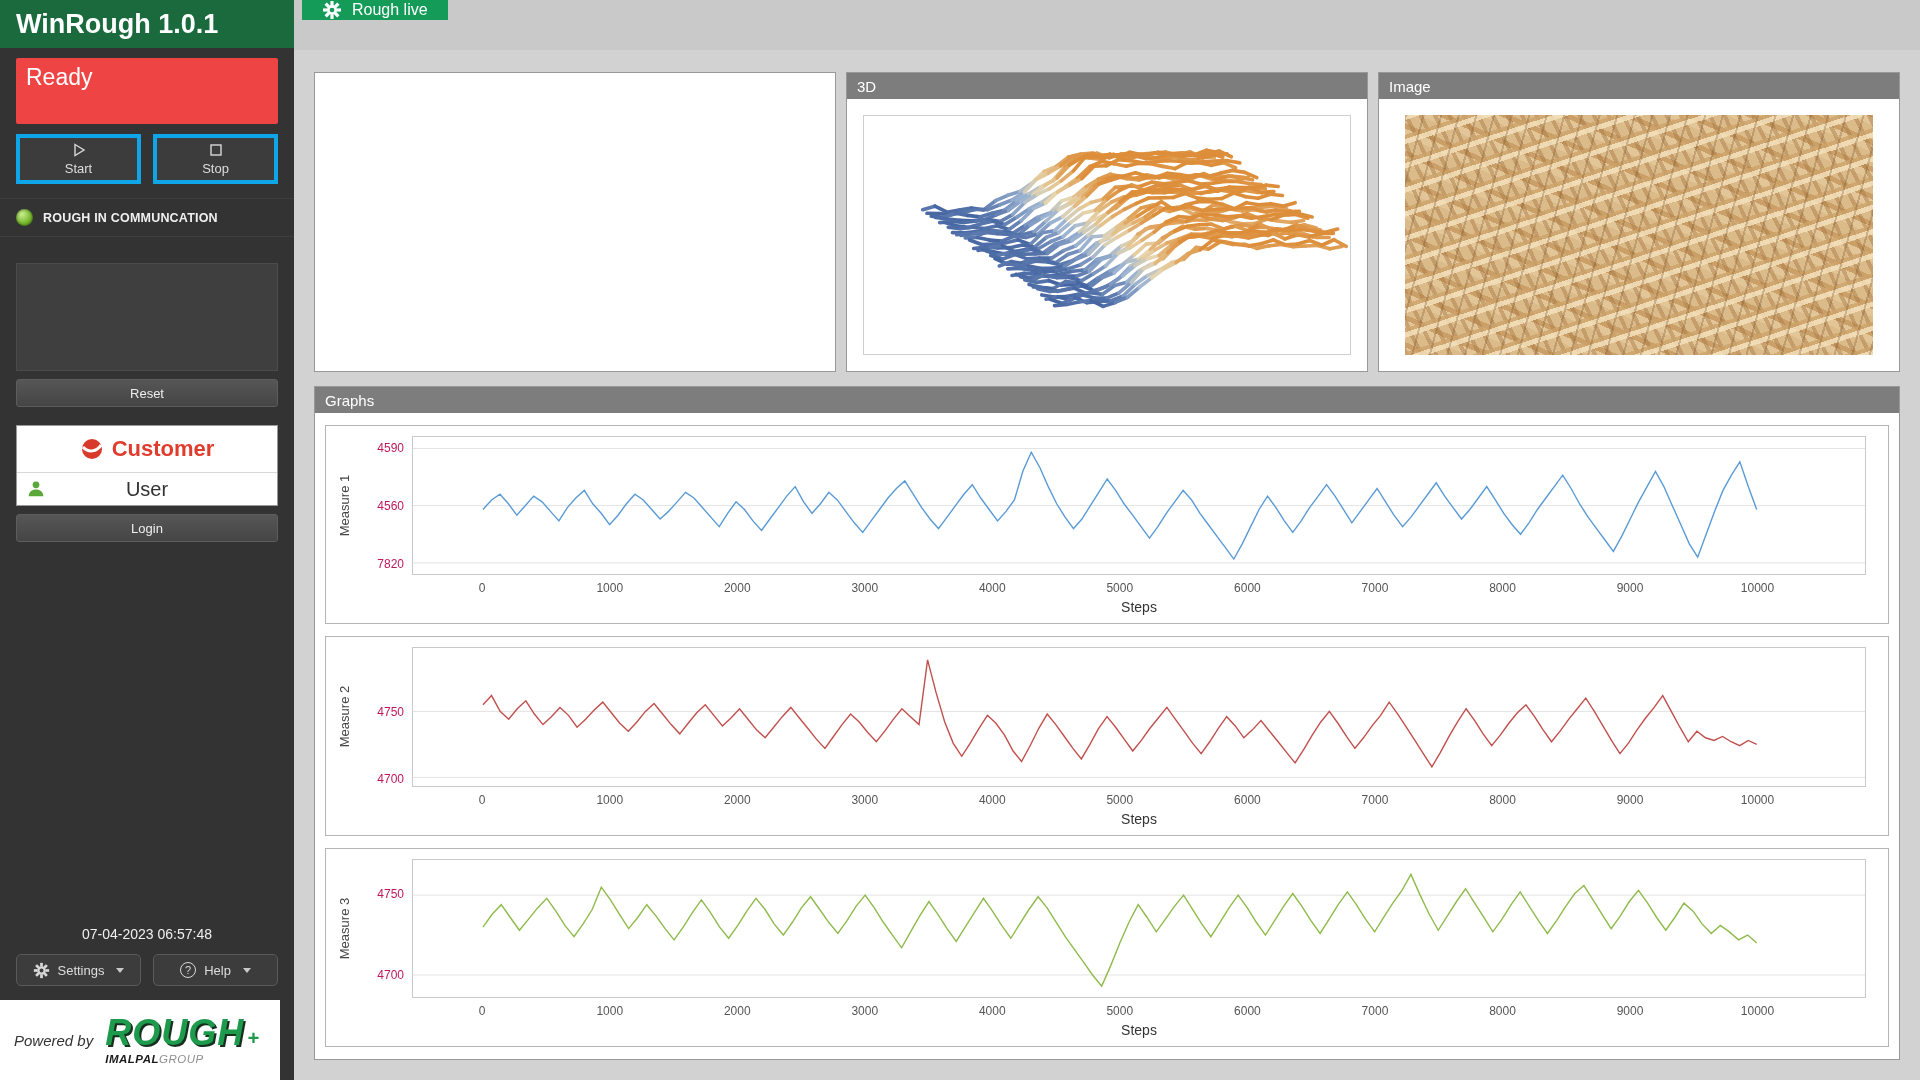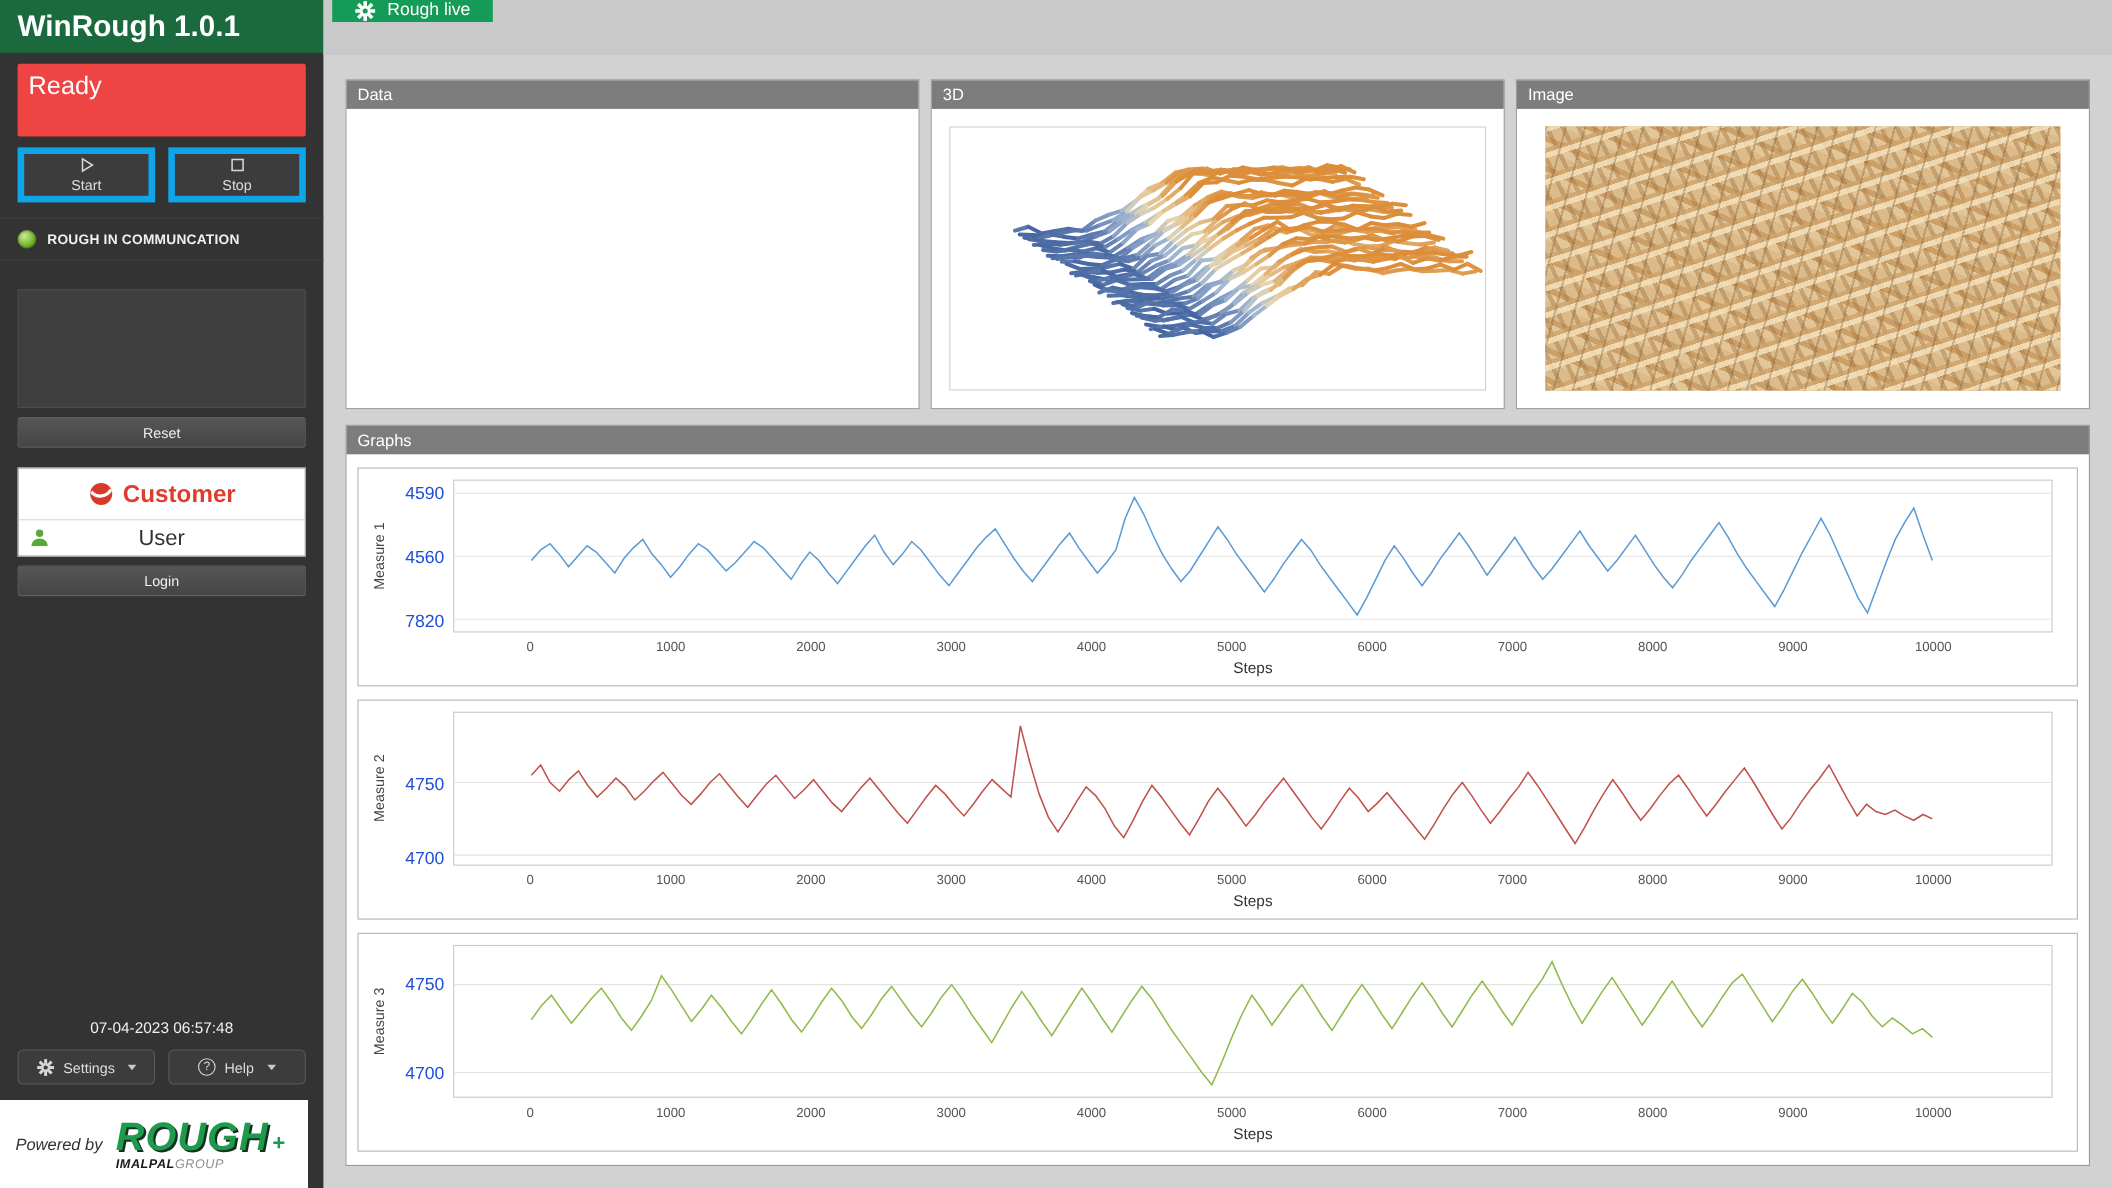--- a/index.html
+++ b/index.html
@@ -7,21 +7,21 @@
     width:1920px;height:1080px;display:flex;overflow:hidden;
     background:#d2d2d2;font-family:"Liberation Sans",sans-serif;
   }
   
   .sidebar{width:294px;min-width:294px;background:#333333;display:flex;flex-direction:column;color:#eee;}
   .sb-title{height:48px;background:#1a6a3e;display:flex;align-items:center;padding:0 16px;
     font-size:27px;font-weight:bold;color:#fff;flex:none;}
   .ready-box{margin:10px 16px 0;height:66px;background:#ef4444;border-radius:2px;color:#fff;
     font-size:23px;padding:6px 10px;box-sizing:border-box;flex:none;}
   .btn-row{display:flex;gap:12px;margin:10px 16px 0;flex:none;}
-  .sb-btn{flex:1;height:50px;background:#3c3c3c;border:6px solid #0ea5e9;color:#ddd;font-size:13px;
+  .sb-btn{flex:1;height:50px;background:#3c3c3c;border:4px solid #0ea5e9;color:#ddd;font-size:13px;
     display:flex;flex-direction:column;align-items:center;justify-content:center;gap:3px;cursor:pointer;
     font-family:inherit;}
   .led-row{display:flex;align-items:center;gap:10px;margin-top:14px;padding:10px 16px;
     border-top:1px solid #3e3e3e;border-bottom:1px solid #3e3e3e;flex:none;}
   .led{width:17px;height:17px;border-radius:50%;flex:none;
     background:radial-gradient(circle at 35% 30%, #c8ef90, #74b62a 60%, #4d8414);
     box-shadow:inset 0 0 3px rgba(0,0,0,.6);}
   .led-label{font-size:12.5px;font-weight:bold;color:#f0f0f0;letter-spacing:.2px;}
   .gray-box{margin:26px 16px 0;height:106px;background:#3f3f3f;border:1px solid #4b4b4b;flex:none;}
   .bar-btn{display:block;margin:8px 16px 0;height:28px;background:linear-gradient(#565656,#454545);
@@ -83,21 +83,21 @@
       repeating-linear-gradient(64deg, rgba(168,120,66,0.45) 0 4px, rgba(0,0,0,0) 4px 13px),
       repeating-linear-gradient(24deg, #e3c697 0 7px, #caa068 7px 12px, #dcbb8b 12px 25px),
       #d6b182;}
   .graphs-panel{flex:1;min-height:0;}
   .graphs-body{flex:1;display:flex;flex-direction:column;gap:12px;padding:12px 10px;min-height:0;}
   .chart-card{flex:1;border:1px solid #b5b5b5;display:grid;box-sizing:border-box;
     grid-template-columns:30px 52px 1fr 18px;grid-template-rows:1fr 24px 20px;
     padding:10px 4px 4px;min-height:0;background:#fff;}
   .ylab{grid-column:1;grid-row:1;display:flex;align-items:center;justify-content:center;}
   .ylab span{transform:rotate(-90deg);font-size:13px;color:#444;white-space:nowrap;}
-  .yticks{grid-column:2;grid-row:1;position:relative;font-size:16px;color:#1d4ed8;}
+  .yticks{grid-column:2;grid-row:1;position:relative;font-size:12px;color:#be185d;}
   .ytick{position:absolute;right:8px;}
   .plot{grid-column:3;grid-row:1;position:relative;border:1px solid #c9c9c9;min-height:0;}
   .plot svg{position:absolute;inset:0;width:100%;height:100%;display:block;}
   .xticks{grid-column:3;grid-row:2;position:relative;font-size:12px;color:#555;}
   .xtick{position:absolute;top:6px;width:44px;margin-left:-22px;text-align:center;}
   .xlab{grid-column:3;grid-row:3;text-align:center;font-size:14px;color:#333;}
 </style>
 </head>
 <body>
 
@@ -211,21 +211,20 @@
         <circle cx="10" cy="10" r="2.3" fill="#149b57"></circle>
       </svg>
       <span>Rough live</span>
     </div>
   </div>
 
   <div class="content">
     <div class="top-row">
 
       <div class="panel">
-        <div class="panel-header">Data</div>
       </div>
 
       <div class="panel">
         <div class="panel-header">3D</div>
         <div class="threeD-body">
           <div class="surface-box">
             <svg id="surface3d" viewBox="0 0 480 200" preserveAspectRatio="xMidYMid meet">
                 <line x1="58.0" y1="75.0" x2="70.0" y2="71.5" stroke="rgb(89,119,173)" stroke-width="3.6" stroke-linecap="round"></line>
                 <line x1="70.0" y1="71.5" x2="82.0" y2="77.5" stroke="rgb(72,104,164)" stroke-width="3.6" stroke-linecap="round"></line>
                 <line x1="82.0" y1="77.5" x2="94.0" y2="75.3" stroke="rgb(77,108,166)" stroke-width="3.6" stroke-linecap="round"></line>

